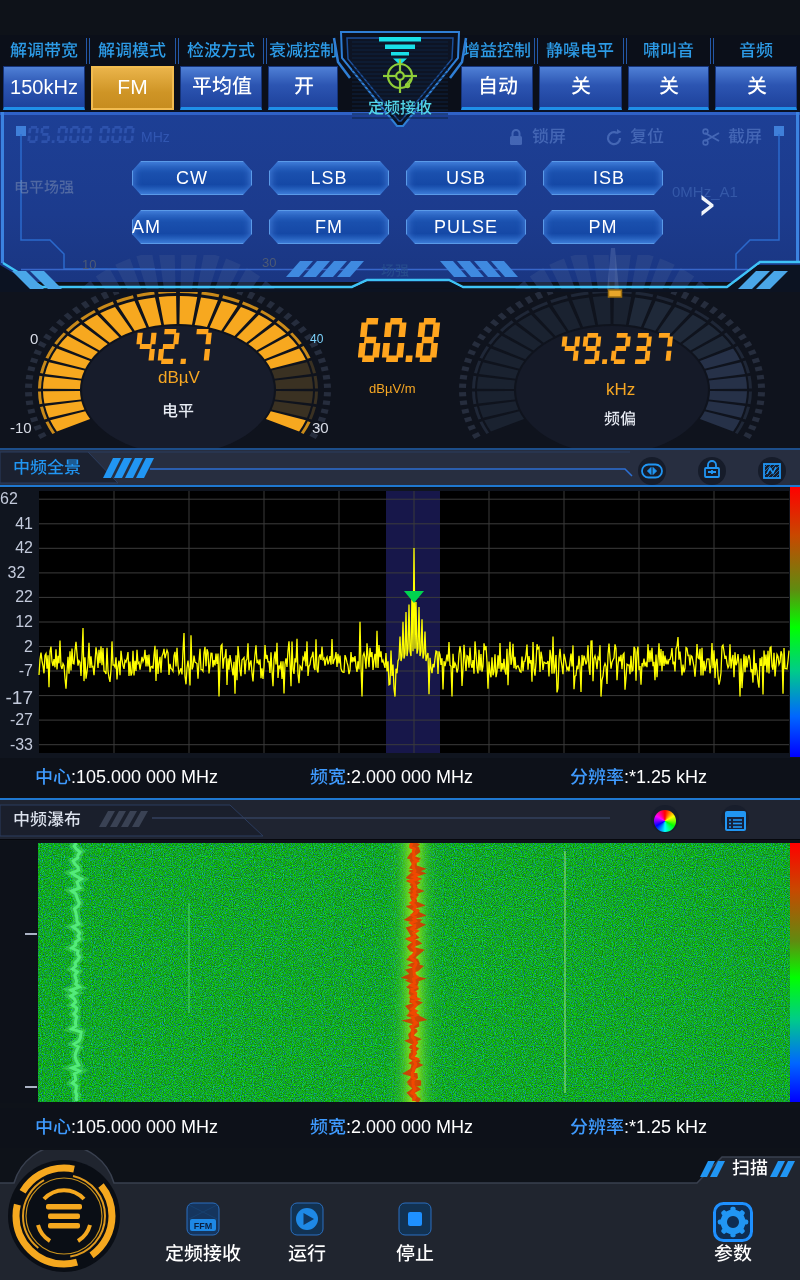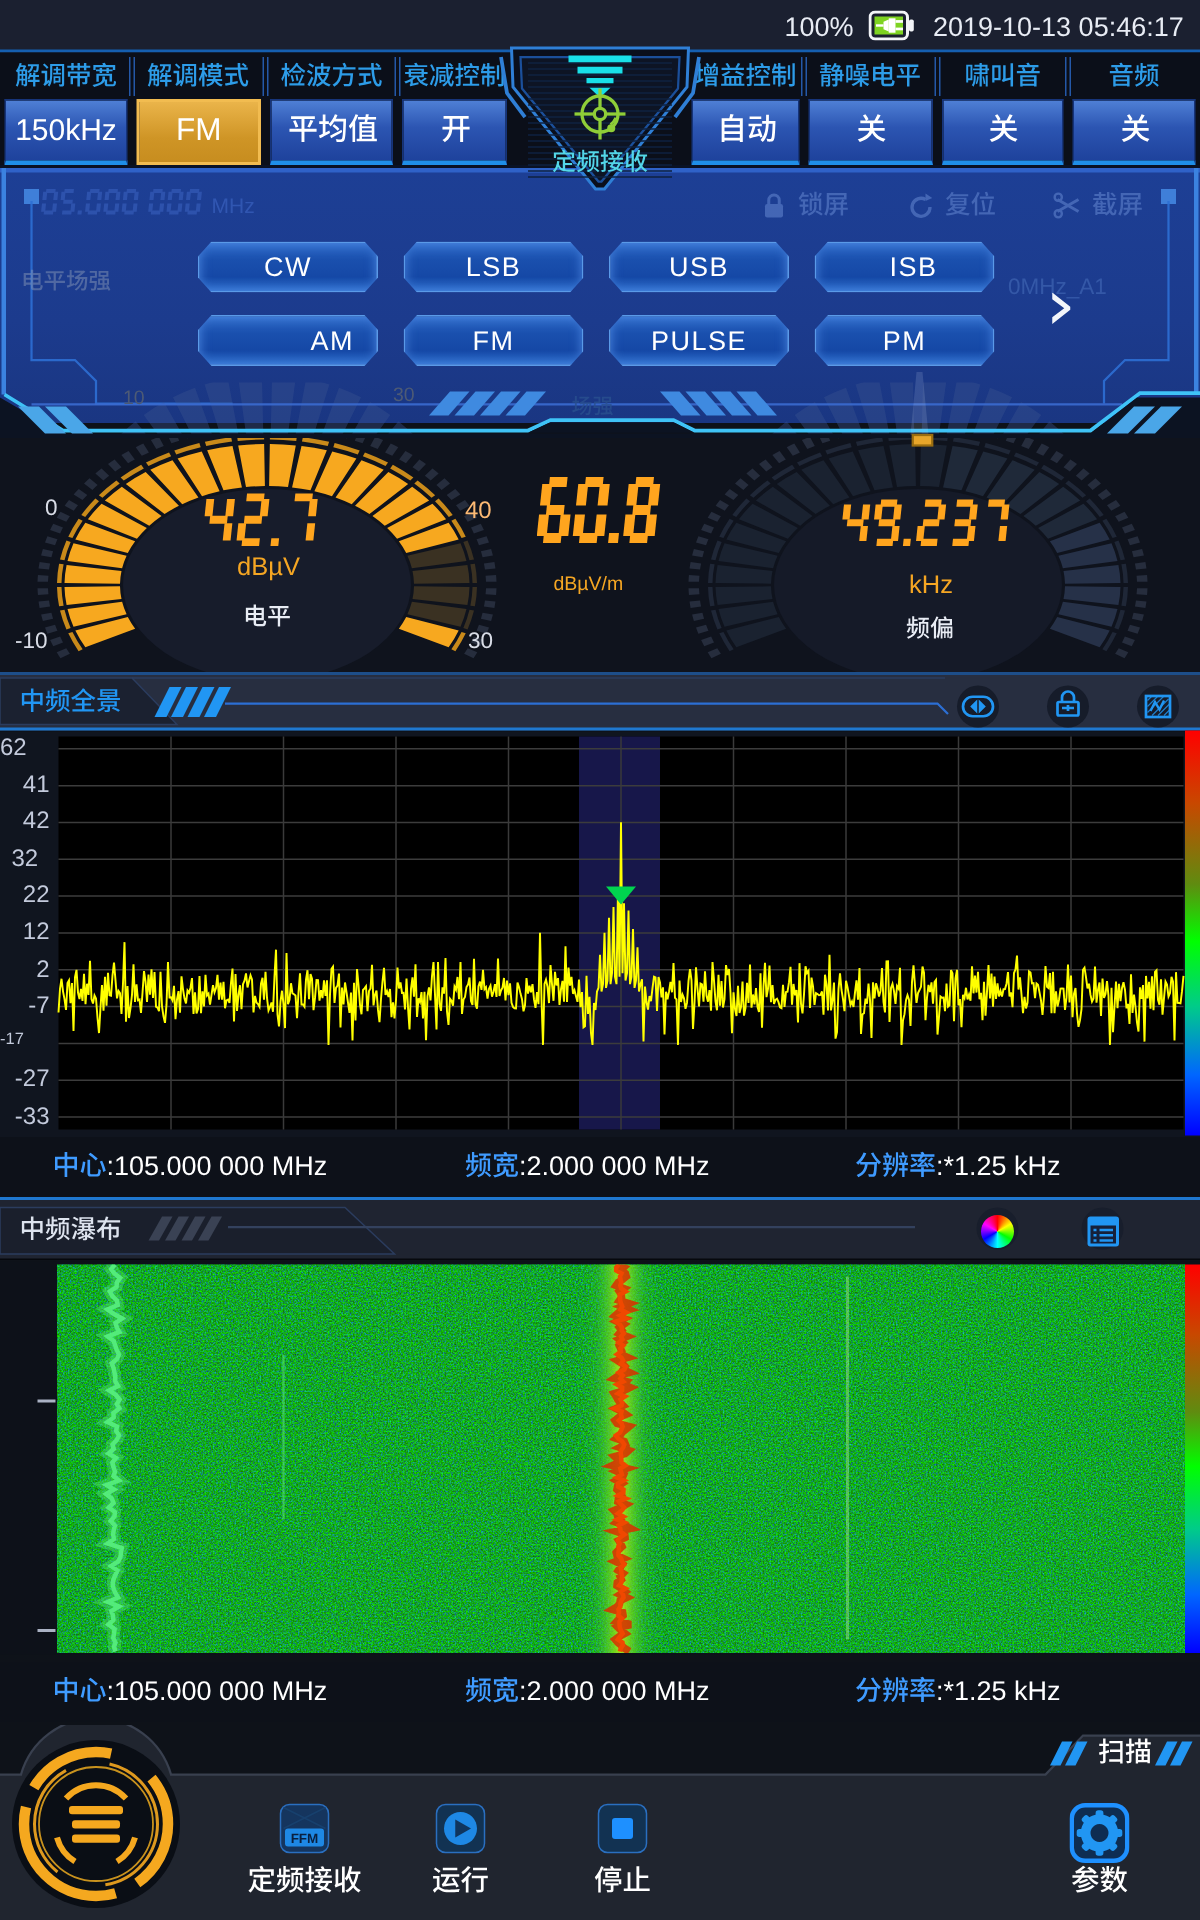--- a/index.html
+++ b/index.html
@@ -1,35 +1,19 @@
 <!DOCTYPE html>
 <html><head><meta charset="utf-8"><style>
 *{margin:0;padding:0;box-sizing:border-box}
 html,body{width:800px;height:1280px;overflow:hidden;background:#0e1219;font-family:"Liberation Sans",sans-serif}
 #app{position:relative;width:800px;height:1280px;background:#0e1219}
 .abs{position:absolute}
 </style></head><body>
 <div id="app">
 
-<div class="abs" style="left:0;top:0;width:800px;height:35px;background:#1b2030;border-bottom:2px solid #155fb0">
-<div class="abs" style="left:523px;top:8px;color:#e8ecf4;font-size:18px">100%</div>
-<svg class="abs" style="left:579px;top:7px" width="31" height="20" viewBox="0 0 31 20">
- <rect x="1" y="1" width="25" height="18" rx="3.5" fill="none" stroke="#f2f4f8" stroke-width="2"></rect>
- <rect x="4" y="4" width="19" height="12" fill="#7ed321"></rect>
- <rect x="27" y="6" width="3.2" height="8" rx="1.2" fill="#f2f4f8"></rect>
- <g fill="#fff">
- <rect x="5" y="9.2" width="5" height="1.6"></rect>
- <path d="M10 7.5 L13.5 6 L13.5 14 L10 12.5 Z"></path>
- <rect x="13.5" y="5.2" width="4.5" height="9.6"></rect>
- <rect x="18" y="6.4" width="5" height="1.8"></rect>
- <rect x="18" y="11.4" width="5" height="1.8"></rect>
- </g>
-</svg>
-<div class="abs" style="left:622px;top:8px;color:#e8ecf4;font-size:18px">2019-10-13 05:46:17</div>
-</div>
 <div class="abs" style="left:0;top:35px;width:800px;height:31px;background:#0b0f19"></div>
 <div class="abs" style="left:0;top:66px;width:800px;height:44px;background:#0b0f19"></div>
 <div class="abs" style="left:0;top:110px;width:800px;height:14px;background:#0a1224"></div>
 <div class="abs" style="left:10px;top:41px"><svg width="68" height="20" viewBox="0 0 68 20">
         <path transform="translate(0.0,15.3) scale(0.0170,-0.0170)" d="M257 517V411H183V517ZM323 517H398V411H323ZM172 589C187 618 202 648 215 680H332C321 649 307 616 294 589ZM180 845C150 724 96 605 26 530C46 517 81 489 95 474L104 485V323C104 211 98 62 30 -44C49 -52 84 -74 99 -87C142 -21 163 66 174 152H257V-27H323V4C334 -17 344 -52 346 -74C394 -74 425 -72 448 -58C471 -44 477 -19 477 17V589H378C401 631 422 679 438 722L381 757L368 753H242C250 777 257 802 264 827ZM257 342V223H180C182 258 183 292 183 323V342ZM323 342H398V223H323ZM323 152H398V19C398 9 396 6 386 6C377 5 353 5 323 6ZM575 459C559 377 530 294 489 238C508 230 543 212 559 201C576 225 592 256 606 289H710V181H512V98H710V-83H799V98H963V181H799V289H939V370H799V459H710V370H634C642 394 648 419 653 444ZM507 793V715H633C617 628 582 556 483 513C502 498 524 468 534 448C656 505 701 598 719 715H850C845 613 838 572 828 559C821 551 813 549 800 550C786 550 754 550 718 554C730 533 738 500 739 476C781 474 821 474 842 477C868 480 885 487 900 505C921 530 930 597 936 761C937 772 938 793 938 793Z" fill="#2d9ce8"></path>
         <path transform="translate(17.0,15.3) scale(0.0170,-0.0170)" d="M94 768C148 721 217 653 248 609L313 674C280 717 210 781 155 825ZM40 533V442H171V121C171 64 134 21 112 2C128 -11 159 -42 170 -61C184 -41 209 -19 340 88C326 45 307 4 282 -33C301 -42 336 -69 350 -84C447 52 462 268 462 423V720H844V23C844 8 838 3 824 3C810 2 765 2 717 4C729 -19 742 -59 745 -82C816 -82 860 -80 889 -66C919 -51 928 -25 928 21V803H378V423C378 333 375 227 351 129C342 147 333 169 327 186L262 134V533ZM612 694V618H517V549H612V461H496V392H812V461H688V549H788V618H688V694ZM512 320V34H582V79H782V320ZM582 251H711V147H582Z" fill="#2d9ce8"></path>
         <path transform="translate(34.0,15.3) scale(0.0170,-0.0170)" d="M73 512V300H165V432H447V330H180V4H275V247H447V-84H546V247H743V100C743 90 740 86 727 86C714 85 671 85 625 87C637 63 650 30 654 4C720 4 767 5 798 18C831 32 839 55 839 99V300H929V512ZM546 330V432H832V330ZM703 840V732H546V840H451V732H301V840H206V732H50V651H206V556H301V651H451V558H546V651H703V554H798V651H952V732H798V840Z" fill="#2d9ce8"></path>
         <path transform="translate(51.0,15.3) scale(0.0170,-0.0170)" d="M191 421V105H286V341H707V114H806V421ZM422 827 453 759H72V563H161V678H837V563H930V759H570C557 789 538 826 522 855ZM586 646V590H416V646H318V590H176V515H318V451H416V515H586V451H682V515H826V590H682V646ZM427 307V228C427 153 399 51 37 -19C61 -39 89 -76 101 -98C387 -32 486 59 517 145V40C517 -47 546 -73 659 -73C682 -73 806 -73 830 -73C927 -73 954 -37 964 113C940 119 900 133 880 148C875 26 868 9 823 9C793 9 691 9 669 9C621 9 612 14 612 41V192H528C529 204 530 215 530 226V307Z" fill="#2d9ce8"></path>
       </svg></div>
 <div class="abs" style="left:3px;top:66px;width:82px;height:44px;background:linear-gradient(#4f80d6 0%,#2c55b2 45%,#1e429c 100%);border:1px solid #16347a;border-bottom:3px solid #1f8fe8;">
@@ -271,21 +255,21 @@
 <div class="abs" style="left:672px;top:183px;color:#3a5fae;font-size:15px;opacity:0.8">0MHz_A1</div>
 <div class="abs" style="left:132px;top:161px;width:120px;height:34px;background:linear-gradient(#2e6ac8,#1a50ae 35%,#1548a6 70%,#2a6ac8);border:1.5px solid #5a9ae8;clip-path:polygon(9px 0,111px 0,120px 10px,120px 24px,111px 34px,9px 34px,0 24px,0 10px);box-shadow:0 0 8px rgba(90,150,240,.8) inset"></div>
 <div class="abs" style="left:132px;top:168px;width:120px;text-align:center;color:#fff;font-size:18px;letter-spacing:1px">CW</div>
 <div class="abs" style="left:269px;top:161px;width:120px;height:34px;background:linear-gradient(#2e6ac8,#1a50ae 35%,#1548a6 70%,#2a6ac8);border:1.5px solid #5a9ae8;clip-path:polygon(9px 0,111px 0,120px 10px,120px 24px,111px 34px,9px 34px,0 24px,0 10px);box-shadow:0 0 8px rgba(90,150,240,.8) inset"></div>
 <div class="abs" style="left:269px;top:168px;width:120px;text-align:center;color:#fff;font-size:18px;letter-spacing:1px">LSB</div>
 <div class="abs" style="left:406px;top:161px;width:120px;height:34px;background:linear-gradient(#2e6ac8,#1a50ae 35%,#1548a6 70%,#2a6ac8);border:1.5px solid #5a9ae8;clip-path:polygon(9px 0,111px 0,120px 10px,120px 24px,111px 34px,9px 34px,0 24px,0 10px);box-shadow:0 0 8px rgba(90,150,240,.8) inset"></div>
 <div class="abs" style="left:406px;top:168px;width:120px;text-align:center;color:#fff;font-size:18px;letter-spacing:1px">USB</div>
 <div class="abs" style="left:543px;top:161px;width:120px;height:34px;background:linear-gradient(#2e6ac8,#1a50ae 35%,#1548a6 70%,#2a6ac8);border:1.5px solid #5a9ae8;clip-path:polygon(9px 0,111px 0,120px 10px,120px 24px,111px 34px,9px 34px,0 24px,0 10px);box-shadow:0 0 8px rgba(90,150,240,.8) inset"></div>
 <div class="abs" style="left:543px;top:168px;width:132px;text-align:center;color:#fff;font-size:18px;letter-spacing:1px">ISB</div>
 <div class="abs" style="left:132px;top:210px;width:120px;height:34px;background:linear-gradient(#2e6ac8,#1a50ae 35%,#1548a6 70%,#2a6ac8);border:1.5px solid #5a9ae8;clip-path:polygon(9px 0,111px 0,120px 10px,120px 24px,111px 34px,9px 34px,0 24px,0 10px);box-shadow:0 0 8px rgba(90,150,240,.8) inset"></div>
-<div class="abs" style="left:132px;top:217px;width:104px;text-align:right;color:#fff;font-size:18px;letter-spacing:1px">AM</div>
+<div class="abs" style="left:132px;top:217px;width:104px;text-align:left;color:#fff;font-size:18px;letter-spacing:1px">AM</div>
 <div class="abs" style="left:269px;top:210px;width:120px;height:34px;background:linear-gradient(#2e6ac8,#1a50ae 35%,#1548a6 70%,#2a6ac8);border:1.5px solid #5a9ae8;clip-path:polygon(9px 0,111px 0,120px 10px,120px 24px,111px 34px,9px 34px,0 24px,0 10px);box-shadow:0 0 8px rgba(90,150,240,.8) inset"></div>
 <div class="abs" style="left:269px;top:217px;width:120px;text-align:center;color:#fff;font-size:18px;letter-spacing:1px">FM</div>
 <div class="abs" style="left:406px;top:210px;width:120px;height:34px;background:linear-gradient(#2e6ac8,#1a50ae 35%,#1548a6 70%,#2a6ac8);border:1.5px solid #5a9ae8;clip-path:polygon(9px 0,111px 0,120px 10px,120px 24px,111px 34px,9px 34px,0 24px,0 10px);box-shadow:0 0 8px rgba(90,150,240,.8) inset"></div>
 <div class="abs" style="left:406px;top:217px;width:120px;text-align:center;color:#fff;font-size:18px;letter-spacing:1px">PULSE</div>
 <div class="abs" style="left:543px;top:210px;width:120px;height:34px;background:linear-gradient(#2e6ac8,#1a50ae 35%,#1548a6 70%,#2a6ac8);border:1.5px solid #5a9ae8;clip-path:polygon(9px 0,111px 0,120px 10px,120px 24px,111px 34px,9px 34px,0 24px,0 10px);box-shadow:0 0 8px rgba(90,150,240,.8) inset"></div>
 <div class="abs" style="left:543px;top:217px;width:120px;text-align:center;color:#fff;font-size:18px;letter-spacing:1px">PM</div>
 <svg class="abs" style="left:699px;top:195px" width="17" height="21" viewBox="0 0 17 21">
       <path d="M2.5 0 L14.5 9.5 L14.5 11.5 L2.5 21 L2.5 16.5 L10.5 10.5 L2.5 4.5 Z" fill="#f2f5fa"></path>
     </svg>
 <svg class="abs" style="left:0;top:255px" width="800" height="37" viewBox="0 0 800 37">
@@ -553,21 +537,21 @@
       <path d="M762.6 409.7 A153 112 0 0 1 761.4 414.0 L754.6 412.5 A146 105 0 0 0 755.7 408.5 Z" fill="#262d3d"></path>
       <path d="M760.0 418.3 A153 112 0 0 1 758.4 422.5 L751.7 420.5 A146 105 0 0 0 753.3 416.5 Z" fill="#262d3d"></path>
       <path d="M756.6 426.7 A153 112 0 0 1 754.5 430.8 L748.0 428.3 A146 105 0 0 0 749.9 424.4 Z" fill="#262d3d"></path>
       <path d="M752.2 434.9 A153 112 0 0 1 749.7 438.9 L743.4 435.8 A146 105 0 0 0 745.8 432.1 Z" fill="#262d3d"></path>
     </svg>
 <svg class="abs" style="left:598px;top:248px" width="30" height="50" viewBox="0 0 30 50">
       <path d="M13 0 L17 0 L21 42 L9 42 Z" fill="#dfe8ff" opacity="0.14"></path>
       <rect x="10.5" y="42" width="13" height="7" fill="#e8a62a" stroke="#9a6d10" stroke-width="1.5"></rect>
     </svg>
 <div class="abs" style="left:30px;top:330px;color:#d8dce6;font-size:15px">0</div>
-<div class="abs" style="left:310px;top:332px;color:#fdba74;font-size:16px">40</div>
+<div class="abs" style="left:310px;top:332px;color:#7dd3fc;font-size:12px">40</div>
 <div class="abs" style="left:10px;top:419px;color:#d8dce6;font-size:15px">-10</div>
 <div class="abs" style="left:312px;top:419px;color:#d8dce6;font-size:15px">30</div>
 <svg class="abs" style="left:134px;top:328px" width="92" height="40">
       <g fill="#ffa51e" opacity="1.0" transform="translate(4.0,1.0) skewX(-6)">
         <rect x="0.0" y="3.7" width="5.2" height="11.5"></rect>
         <rect x="3.7" y="14.9" width="11.7" height="5.2"></rect>
         <rect x="13.8" y="3.7" width="5.2" height="11.5"></rect>
         <rect x="13.8" y="19.9" width="5.2" height="11.5"></rect>
         <rect x="26.7" y="0.0" width="11.7" height="5.2"></rect>
         <rect x="36.8" y="3.7" width="5.2" height="11.5"></rect>
@@ -703,21 +687,21 @@
       <path d="M404 591 L424 591 L414 603 Z" fill="#00d44f"></path>
     </svg>
 <div class="abs" style="left:0;top:490px;width:33px;color:#c3cadb;font-size:16px">62</div>
 <div class="abs" style="left:0;top:515px;width:33px;text-align:right;color:#c3cadb;font-size:16px">41</div>
 <div class="abs" style="left:0;top:539px;width:33px;text-align:right;color:#c3cadb;font-size:16px">42</div>
 <div class="abs" style="left:0;top:564px;width:33px;text-align:center;color:#c3cadb;font-size:16px">32</div>
 <div class="abs" style="left:0;top:588px;width:33px;text-align:right;color:#c3cadb;font-size:16px">22</div>
 <div class="abs" style="left:0;top:613px;width:33px;text-align:right;color:#c3cadb;font-size:16px">12</div>
 <div class="abs" style="left:0;top:638px;width:33px;text-align:right;color:#c3cadb;font-size:16px">2</div>
 <div class="abs" style="left:0;top:662px;width:33px;text-align:right;color:#c3cadb;font-size:16px">-7</div>
-<div class="abs" style="left:0;top:687px;width:33px;text-align:left;color:#c3cadb;font-size:11px">-17</div>
+<div class="abs" style="left:0;top:687px;width:33px;text-align:right;color:#c3cadb;font-size:19px">-17</div>
 <div class="abs" style="left:0;top:711px;width:33px;text-align:right;color:#c3cadb;font-size:16px">-27</div>
 <div class="abs" style="left:0;top:736px;width:33px;text-align:right;color:#c3cadb;font-size:16px">-33</div>
 <div class="abs" style="left:0;top:758px;width:800px;height:40px;background:#0d1119"></div>
     <div class="abs" style="left:35px;top:767px"><svg width="36" height="21" viewBox="0 0 36 21">
         <path transform="translate(0.0,16.2) scale(0.0180,-0.0180)" d="M448 844V668H93V178H187V238H448V-83H547V238H809V183H907V668H547V844ZM187 331V575H448V331ZM809 331H547V575H809Z" fill="#3f9bff"></path>
         <path transform="translate(18.0,16.2) scale(0.0180,-0.0180)" d="M295 562V79C295 -32 329 -65 447 -65C471 -65 607 -65 634 -65C751 -65 778 -8 790 182C764 189 723 206 701 223C693 57 685 24 627 24C596 24 482 24 456 24C403 24 393 32 393 79V562ZM126 494C112 368 81 214 41 110L136 71C174 181 203 353 218 476ZM751 488C805 370 859 211 877 108L972 147C950 250 896 403 839 523ZM336 755C431 689 551 592 606 529L675 602C616 665 493 757 401 818Z" fill="#3f9bff"></path>
       </svg></div>
     <div class="abs" style="left:71px;top:767px;color:#fff;font-size:18px">:105.000 000 MHz</div>
     <div class="abs" style="left:310px;top:767px"><svg width="36" height="21" viewBox="0 0 36 21">
         <path transform="translate(0.0,16.2) scale(0.0180,-0.0180)" d="M695 491C693 150 685 42 447 -21C463 -37 485 -68 492 -88C753 -14 771 124 772 491ZM725 77C791 28 876 -42 916 -86L972 -28C929 16 842 83 778 129ZM121 399C102 327 71 252 31 202C50 192 84 171 99 159C140 214 178 299 200 382ZM540 607V135H619V535H845V138H928V607H752L790 704H953V786H516V704H700C691 672 678 637 667 607ZM419 387C398 301 368 229 324 170V455H503V539H342V649H480V728H342V845H258V539H180V757H104V539H35V455H237V152H310C247 74 159 20 40 -14C59 -33 79 -64 88 -87C321 -9 444 131 500 369Z" fill="#3f9bff"></path>

